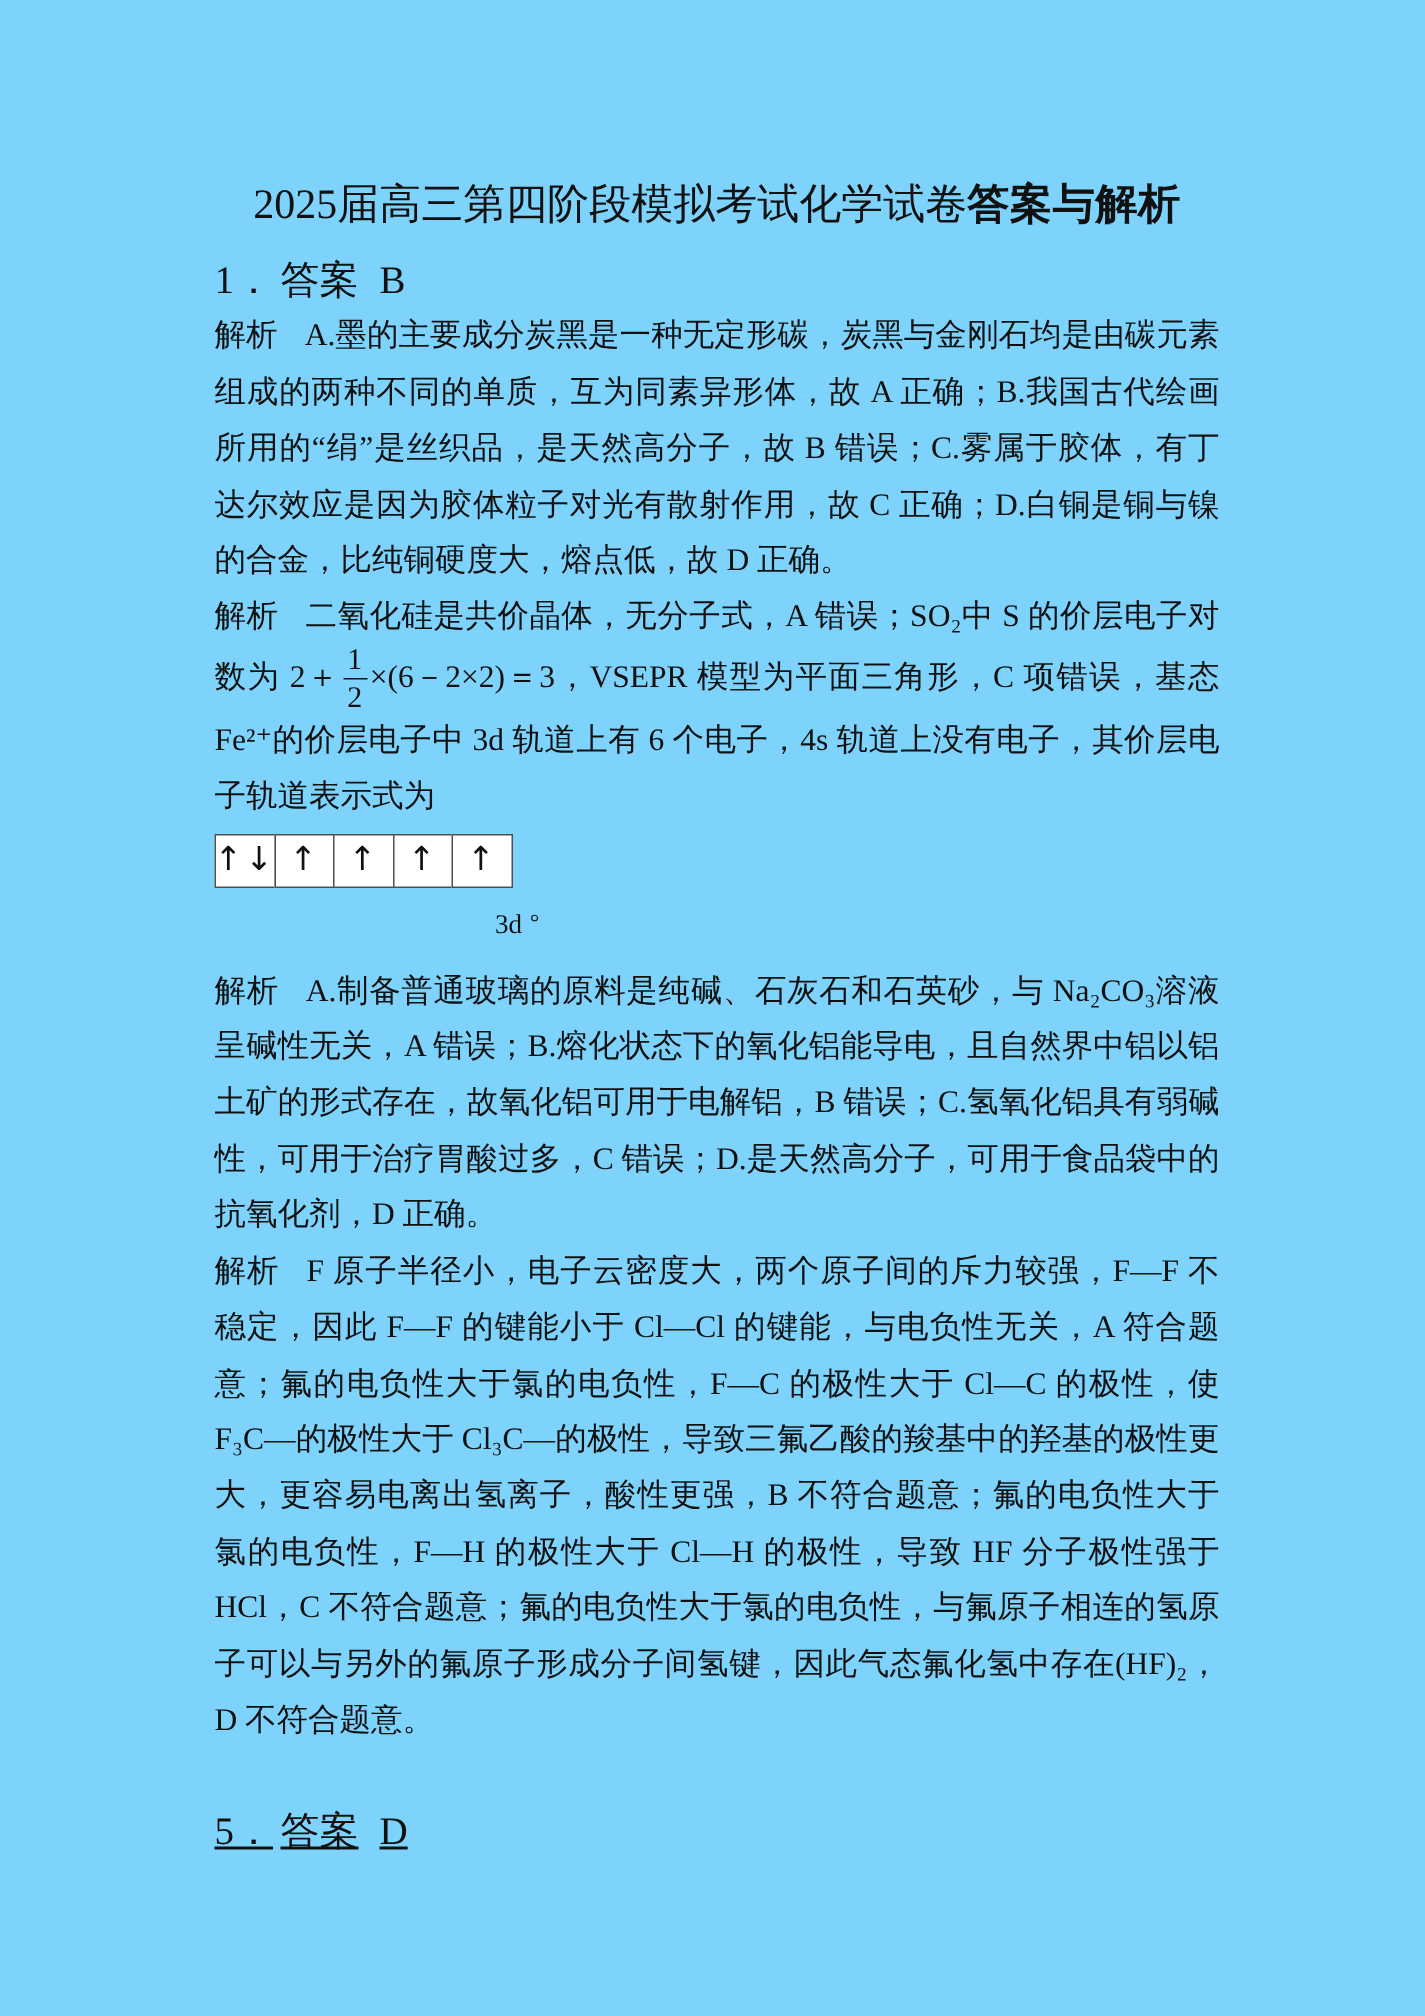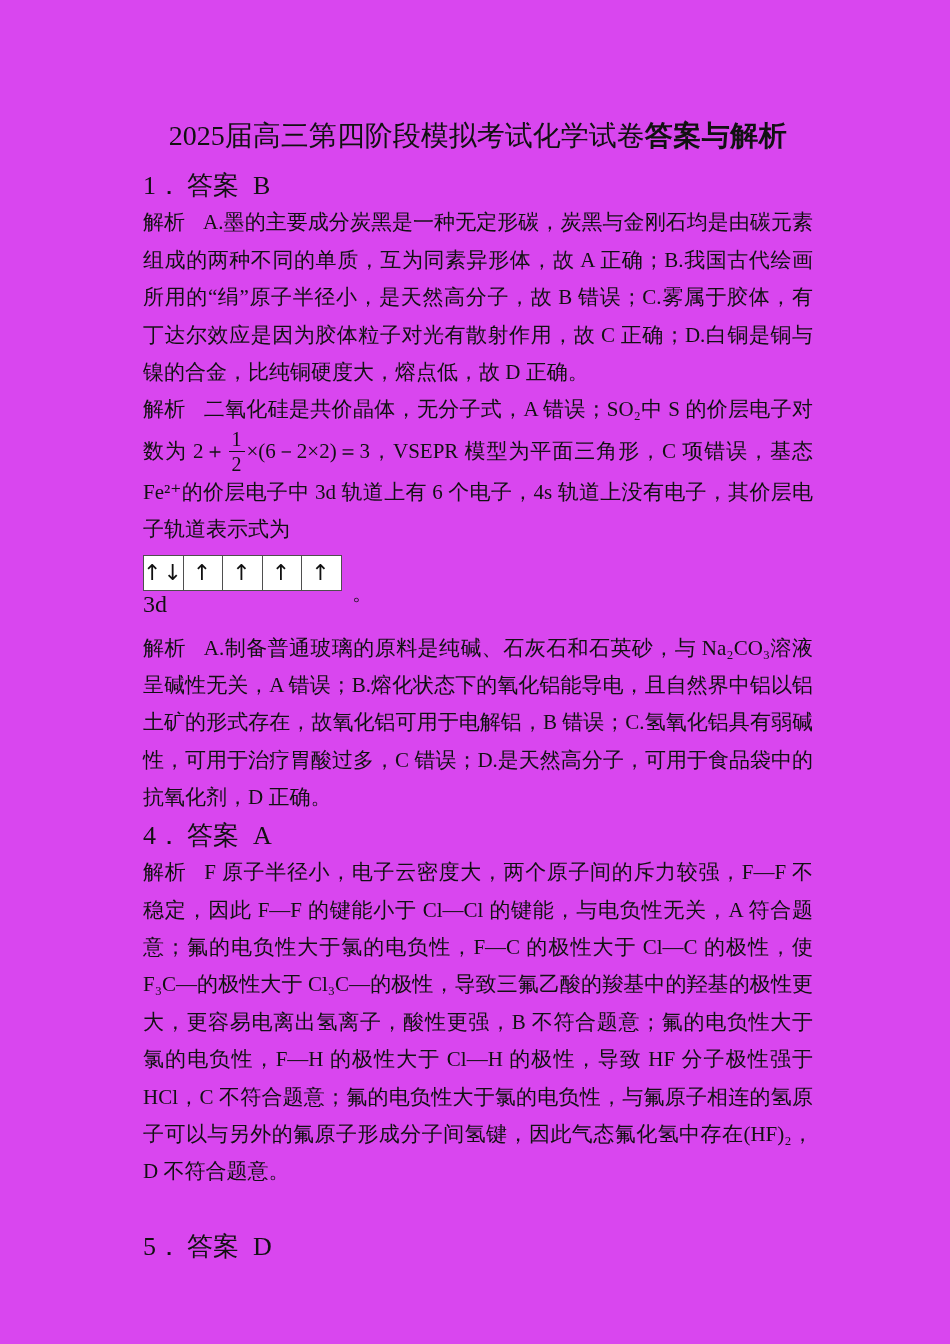--- a/index.html
+++ b/index.html
@@ -4,21 +4,21 @@
 <style>
   html, body {
     margin: 0;
     padding: 0;
     background: #ffffff;
   }
   .page {
     position: relative;
     width: 950px;
     height: 1344px;
-    background: #d946ef;
+    background: #7dd3fc;
     color: #111111;
     font-family: "Liberation Serif", "DejaVu Serif", serif;
     overflow: hidden;
   }
   .content {
     position: absolute;
     left: 143px;
     top: 120px;
     width: 670px;
   }
@@ -34,21 +34,21 @@
     font-family: "Liberation Sans", "DejaVu Sans", sans-serif;
     font-weight: bold;
     letter-spacing: 0.5px;
   }
   .item { margin: 0; }
   .answer-line {
     font-size: 26px;
     line-height: 37.4px;
   }
   .item-first .answer-line { margin-top: 15px; }
-  .item-last .answer-line { margin-top: 37px; }
+  .item-last .answer-line { margin-top: 37px; text-decoration: underline; }
   .item-number { margin-right: 5px; }
   .answer-label { margin-right: 14px; }
   .answer-value { }
   .analysis {
     font-size: 21px;
     line-height: 37.4px;
     text-align: justify;
     margin: 0;
   }
   .analysis-label { margin-right: 18px; }
@@ -87,24 +87,24 @@
     justify-content: center;
     font-family: "DejaVu Sans", sans-serif;
     font-size: 22px;
     letter-spacing: 2px;
     color: #111;
     background: #fff;
   }
   .orbital-box + .orbital-box { margin-left: -1.5px; }
   .orbital-label {
     width: 205px;
-    text-align: left;
-    font-size: 24px;
+    text-align: right;
+    font-size: 18px;
     line-height: 24px;
-    margin-top: 1px;
+    margin-top: 12px;
   }
   .orbital-period {
     font-size: 21px;
     line-height: 21px;
     padding-bottom: 12px;
     margin-left: 4px;
   }
 </style>
 </head>
 <body>
@@ -114,21 +114,21 @@
 
     <div class="doc-title">
       <span>2025届高三第四阶段模拟考试化学试卷</span><span class="title-bold">答案与解析</span>
     </div>
 
     <div class="item item-first">
       <div class="answer-line">
         <span class="item-number">1．</span><span class="answer-label">答案</span><span class="answer-value">B</span>
       </div>
       <p class="analysis">
-        <span class="analysis-label">解析</span><span>A.墨的主要成分炭黑是一种无定形碳，炭黑与金刚石均是由碳元素组成的两种不同的单质，互为同素异形体，故 A 正确；B.我国古代绘画所用的“绢”原子半径小，是天然高分子，故 B 错误；C.雾属于胶体，有丁达尔效应是因为胶体粒子对光有散射作用，故 C 正确；D.白铜是铜与镍的合金，比纯铜硬度大，熔点低，故 D 正确。</span>
+        <span class="analysis-label">解析</span><span>A.墨的主要成分炭黑是一种无定形碳，炭黑与金刚石均是由碳元素组成的两种不同的单质，互为同素异形体，故 A 正确；B.我国古代绘画所用的“绢”是丝织品，是天然高分子，故 B 错误；C.雾属于胶体，有丁达尔效应是因为胶体粒子对光有散射作用，故 C 正确；D.白铜是铜与镍的合金，比纯铜硬度大，熔点低，故 D 正确。</span>
       </p>
     </div>
 
     <div class="item">
       <p class="analysis">
         <span class="analysis-label">解析</span><span>二氧化硅是共价晶体，无分子式，A 错误；SO₂中 S 的价层电子对数为 2＋</span><span class="frac"><span class="frac-num">1</span><span class="frac-den">2</span></span><span>×(6－2×2)＝3，VSEPR 模型为平面三角形，C 项错误，基态 Fe²⁺的价层电子中 3d 轨道上有 6 个电子，4s 轨道上没有电子，其价层电子轨道表示式为</span>
       </p>
       <div class="orbital-line">
         <div class="orbital-diagram">
           <div class="orbital-row">
@@ -144,23 +144,20 @@
       </div>
     </div>
 
     <div class="item">
       <p class="analysis">
         <span class="analysis-label">解析</span><span>A.制备普通玻璃的原料是纯碱、石灰石和石英砂，与 Na₂CO₃溶液呈碱性无关，A 错误；B.熔化状态下的氧化铝能导电，且自然界中铝以铝土矿的形式存在，故氧化铝可用于电解铝，B 错误；C.氢氧化铝具有弱碱性，可用于治疗胃酸过多，C 错误；D.是天然高分子，可用于食品袋中的抗氧化剂，D 正确。</span>
       </p>
     </div>
 
     <div class="item">
-      <div class="answer-line">
-        <span class="item-number">4．</span><span class="answer-label">答案</span><span class="answer-value">A</span>
-      </div>
       <p class="analysis">
         <span class="analysis-label">解析</span><span>F 原子半径小，电子云密度大，两个原子间的斥力较强，F—F 不稳定，因此 F—F 的键能小于 Cl—Cl 的键能，与电负性无关，A 符合题意；氟的电负性大于氯的电负性，F—C 的极性大于 Cl—C 的极性，使 F₃C—的极性大于 Cl₃C—的极性，导致三氟乙酸的羧基中的羟基的极性更大，更容易电离出氢离子，酸性更强，B 不符合题意；氟的电负性大于氯的电负性，F—H 的极性大于 Cl—H 的极性，导致 HF 分子极性强于 HCl，C 不符合题意；氟的电负性大于氯的电负性，与氟原子相连的氢原子可以与另外的氟原子形成分子间氢键，因此气态氟化氢中存在(HF)₂，D 不符合题意。</span>
       </p>
     </div>
 
     <div class="item item-last">
       <div class="answer-line">
         <span class="item-number">5．</span><span class="answer-label">答案</span><span class="answer-value">D</span>
       </div>
     </div>

